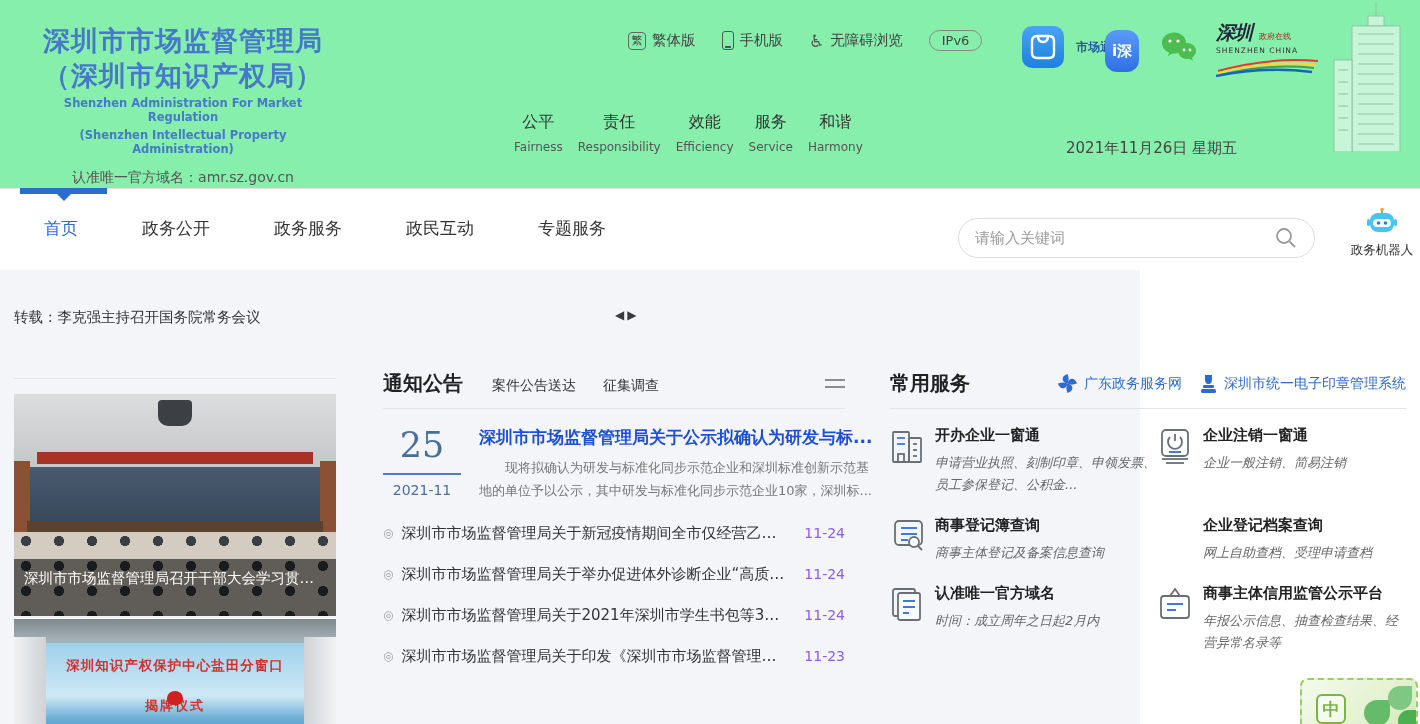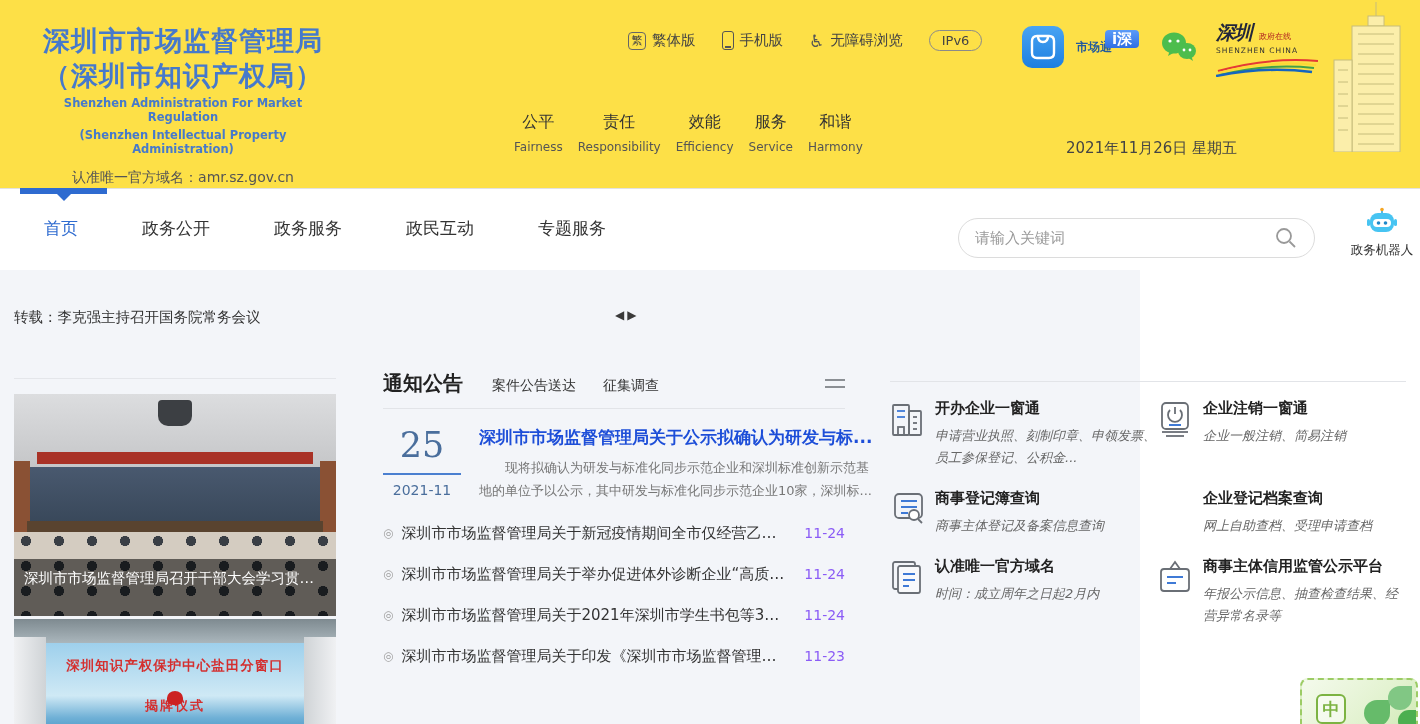--- a/index.html
+++ b/index.html
@@ -1,38 +1,38 @@
 <!DOCTYPE html>
 <html><head>
 <meta charset="utf-8">
 <style>
   * { margin:0; padding:0; box-sizing:border-box; }
   html,body { width:1420px; height:724px; overflow:hidden; }
   body { position:relative; background:#fff; font-family:"DejaVu Sans","Liberation Sans",sans-serif; color:#333; }
 
   
-  .header { position:absolute; top:0; left:0; width:1420px; height:188px; background:#fde047; }
+  .header { position:absolute; top:0; left:0; width:1420px; height:188px; background:#86efac; }
   .logo { position:absolute; left:28px; top:24px; width:310px; text-align:center; }
   .logo-title { font-size:27px; font-weight:bold; color:#4679cb; line-height:1.28; letter-spacing:1px; }
   .logo-en { font-size:11.5px; font-weight:bold; color:#4679cb; line-height:1.25; margin-top:3px; }
   .logo-domain { font-size:14px; color:#555; margin-top:12px; }
 
   .utils { position:absolute; left:628px; top:30px; display:flex; align-items:center; gap:26px; font-size:14.5px; color:#444; }
   .util { display:flex; align-items:center; gap:6px; cursor:pointer; }
   .fanti-box { width:18px; height:18px; border:1px solid #666; border-radius:4px; font-size:11px; line-height:16px; text-align:center; color:#444; }
   .phone-box { width:12px; height:19px; border:1.5px solid #555; border-radius:3px; position:relative; }
   .phone-box:after { content:""; position:absolute; bottom:1px; left:2px; right:2px; height:2px; background:#555; }
   .access-glyph { font-size:17px; color:#555; }
   .ipv6 { border:1px solid #8a8a8a; border-radius:12px; padding:2px 12px; font-size:13px; color:#444; }
 
   .app-market { position:absolute; left:1022px; top:26px; display:flex; align-items:center; cursor:pointer; }
   .market-icon { width:42px; height:42px; border-radius:10px; background:linear-gradient(180deg,#49a4f3,#1d7fe0); position:relative; }
   .market-icon svg { position:absolute; left:6px; top:7px; }
   .market-label { font-size:12px; font-weight:bold; color:#235a9c; margin-left:12px; }
-  .app-isz { position:absolute; left:1105px; top:30px; width:34px; height:18px; border-radius:4px;
+  .app-isz { position:absolute; left:1105px; top:30px; width:34px; height:42px; border-radius:12px;
              background:linear-gradient(180deg,#5b9bf8,#2f6fe4); color:#fff; font-size:15px; font-weight:bold;
              display:flex; align-items:center; justify-content:center; cursor:pointer; }
   .app-wechat { position:absolute; left:1160px; top:30px; cursor:pointer; }
   .sz-logo { position:absolute; left:1216px; top:20px; width:108px; cursor:pointer; }
   .sz-script { font-size:19px; font-weight:bold; font-style:italic; color:#22263a; letter-spacing:-1px; }
   .sz-red { font-size:8px; color:#b02020; margin-left:2px; }
   .sz-en { font-size:7.5px; color:#333; letter-spacing:1px; }
   .building { position:absolute; left:1318px; top:0; }
 
   .values { position:absolute; left:514px; top:112px; display:flex; gap:15px; text-align:center; }
@@ -352,20 +352,46 @@
       </div>
       <div class="notice-row">
         <span class="notice-bullet">◎</span>
         <span class="notice-title">深圳市市场监督管理局关于印发《深圳市市场监督管理局商...</span>
         <span class="notice-date">11-23</span>
       </div>
     </div>
   </div>
 
   <div class="services">
+    <div class="sec-head">
+      <div class="sec-title">常用服务</div>
+      <div class="svc-links">
+        <div class="svc-link">
+          <svg width="21" height="21" viewBox="0 0 21 21">
+            <g fill="#2e6bd0">
+              <path d="M10.5 10.5 C4 9 4 3 10.5 1 C12 5 12 8 10.5 10.5Z"></path>
+              <path d="M10.5 10.5 C12 4 18 4 20 10.5 C16 12 13 12 10.5 10.5Z"></path>
+              <path d="M10.5 10.5 C17 12 17 18 10.5 20 C9 16 9 13 10.5 10.5Z"></path>
+              <path d="M10.5 10.5 C9 17 3 17 1 10.5 C5 9 8 9 10.5 10.5Z"></path>
+            </g>
+          </svg>
+          <span>广东政务服务网</span>
+        </div>
+        <div class="svc-link">
+          <svg width="19" height="20" viewBox="0 0 19 20">
+            <g fill="#2e6bd0">
+              <path d="M6 1 L13 1 L13 6 Q13 9 10.5 10 L8.5 10 Q6 9 6 6 Z"></path>
+              <rect x="4" y="11" width="11" height="3" rx="1"></rect>
+              <rect x="2" y="15" width="15" height="4" rx="1.5"></rect>
+            </g>
+          </svg>
+          <span>深圳市统一电子印章管理系统</span>
+        </div>
+      </div>
+    </div>
     <div class="sec-divider"></div>
 
     <div class="svc-grid">
       <div class="svc-item">
         <div class="svc-icon-box">
           <svg width="34" height="36" viewBox="0 0 34 36">
             <g fill="none" stroke="#6a6f76" stroke-width="1.8">
               <rect x="3" y="4" width="16" height="30" rx="1"></rect>
               <rect x="19" y="10" width="12" height="24" rx="1"></rect>
               <rect x="8" y="26" width="6" height="8"></rect>

